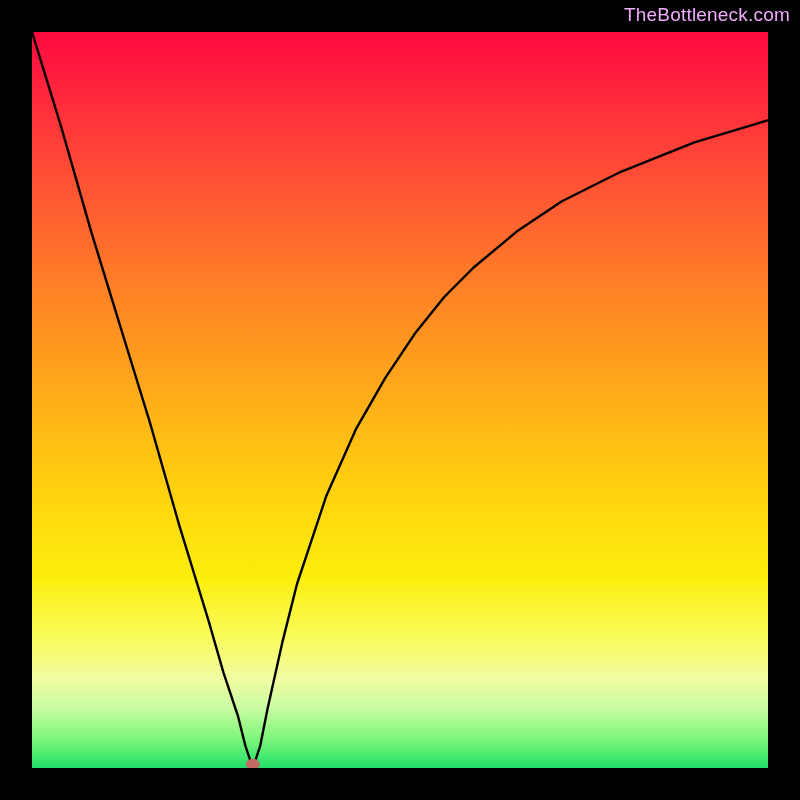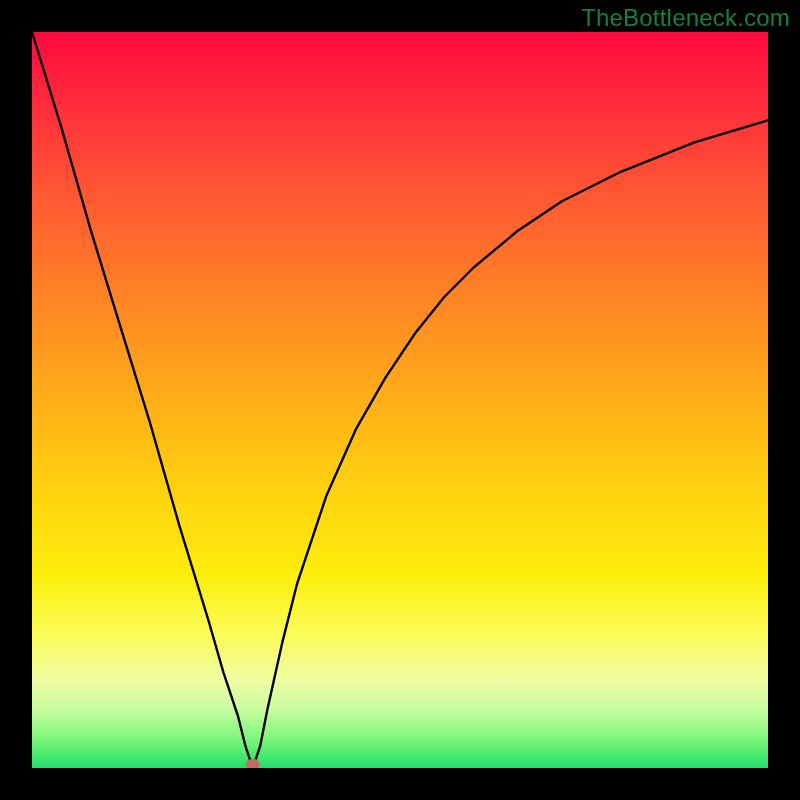--- a/index.html
+++ b/index.html
@@ -7,23 +7,23 @@
   .frame {
     width: 800px;
     height: 800px;
     background: #000;
     position: relative;
   }
   .watermark {
     position: absolute;
     top: 4px;
     right: 10px;
-    color: #15803d;
+    color: #f0abfc;
     font-family: Arial, Helvetica, sans-serif;
-    font-size: 24px;
+    font-size: 19px;
     font-weight: 400;
     letter-spacing: 0.2px;
     z-index: 5;
   }
   .plot-area {
     position: absolute;
     left: 32px;
     top: 32px;
     width: 736px;
     height: 736px;

